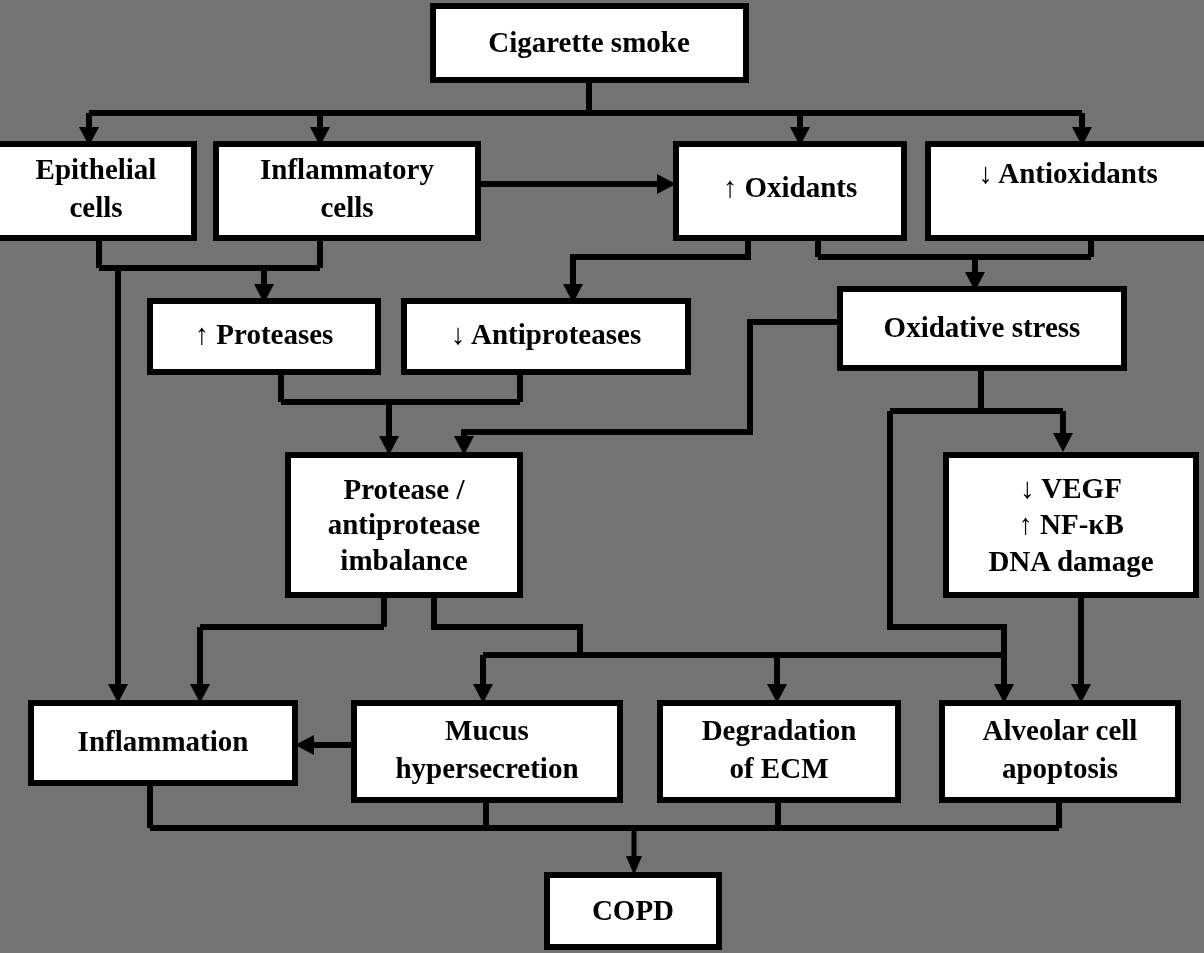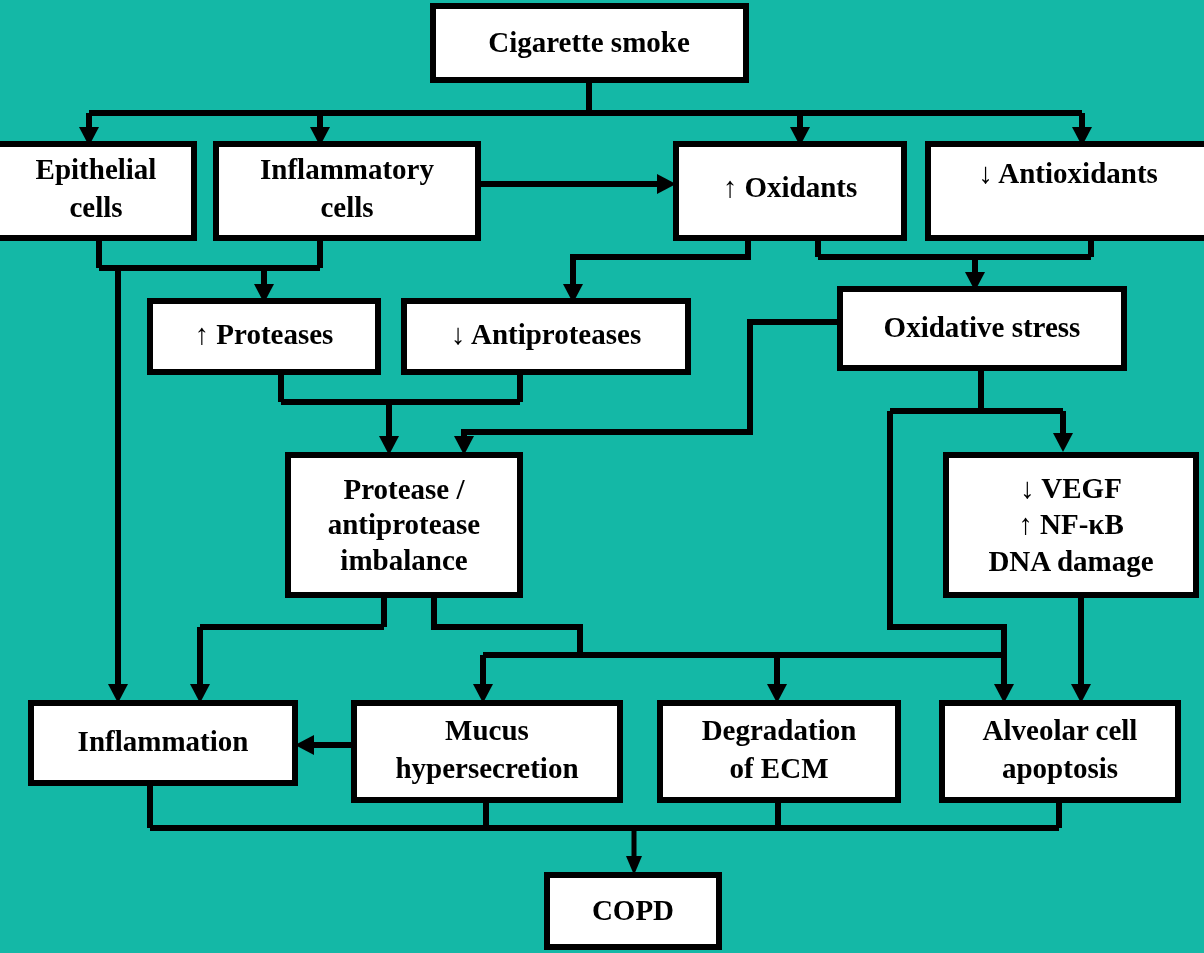--- a/index.html
+++ b/index.html
@@ -4,21 +4,21 @@
 <style>
   html, body {
     margin: 0;
     padding: 0;
     background: #ffffff;
   }
   #diagram-root {
     position: relative;
     width: 1204px;
     height: 953px;
-    background: #14b8a6;
+    background: #737373;
     font-family: "Liberation Serif", "DejaVu Serif", serif;
     overflow: hidden;
   }
   svg#flow {
     display: block;
     width: 1204px;
     height: 953px;
   }
   .node-rect {
     fill: #ffffff;

